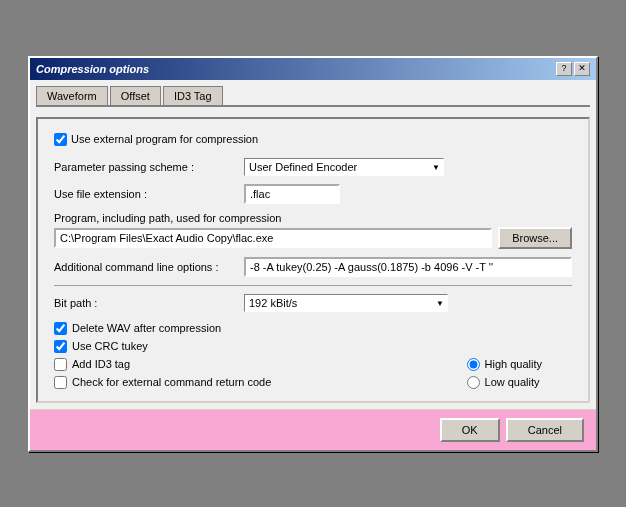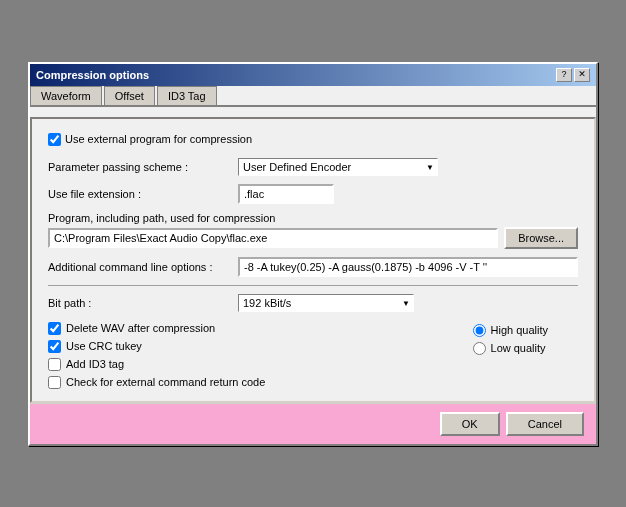--- a/index.html
+++ b/index.html
@@ -26,20 +26,21 @@
       color: white;
       padding: 3px 6px;
       display: flex;
       justify-content: space-between;
       align-items: center;
       height: 22px;
     }
     .title-bar-title {
       font-size: 11px;
       font-weight: bold;
+      font-style: italic;
     }
     .title-bar-buttons {
       display: flex;
       gap: 2px;
     }
     .title-btn {
       width: 16px;
       height: 14px;
       font-size: 9px;
       line-height: 1;
@@ -47,20 +48,21 @@
       background: #d0d0d0;
       border: 1px solid;
       border-color: #ffffff #808080 #808080 #ffffff;
       cursor: pointer;
       display: flex;
       align-items: center;
       justify-content: center;
       color: #000;
     }
     .dialog-body {
+      padding: 6px;
     }
     
     .tabs {
       display: flex;
       border-bottom: 2px solid #808080;
       margin-bottom: 10px;
     }
     .tab {
       padding: 3px 10px;
       border: 1px solid #808080;
@@ -186,20 +188,21 @@
     .check-column {
       display: flex;
       flex-direction: column;
       gap: 5px;
     }
     .radio-column {
       display: flex;
       flex-direction: column;
       gap: 5px;
       padding-top: 2px;
+      justify-content: flex-end;
     }
     .check-item, .radio-item {
       display: flex;
       align-items: center;
       gap: 5px;
     }
     input[type="radio"] {
       cursor: pointer;
     }
     
@@ -280,21 +283,21 @@
       <div class="options-row" style="margin-bottom:8px; align-items:center;">
         <span style="flex:0 0 190px;">Additional command line options :</span>
         <input type="text" style="flex: 1 1 0%;" value="-8 -A tukey(0.25) -A gauss(0.1875) -b 4096 -V -T ''">
       </div>
 
       <div class="separator"></div>
 
       <div class="bitrate-row" style="margin-bottom:10px;">
         <span style="flex:0 0 190px;">Bit path :</span>
         <div class="select-wrapper">
-          <select style="width:176px;">
+          <select style="width:204px;">
             <option>192 kBit/s</option>
           </select>
         </div>
       </div>
 
       <div class="bottom-section">
         <div class="check-column">
           <div class="check-item">
             <input type="checkbox" id="delete-wav" checked="" style="">
             <label for="delete-wav">Delete WAV after compression</label>

